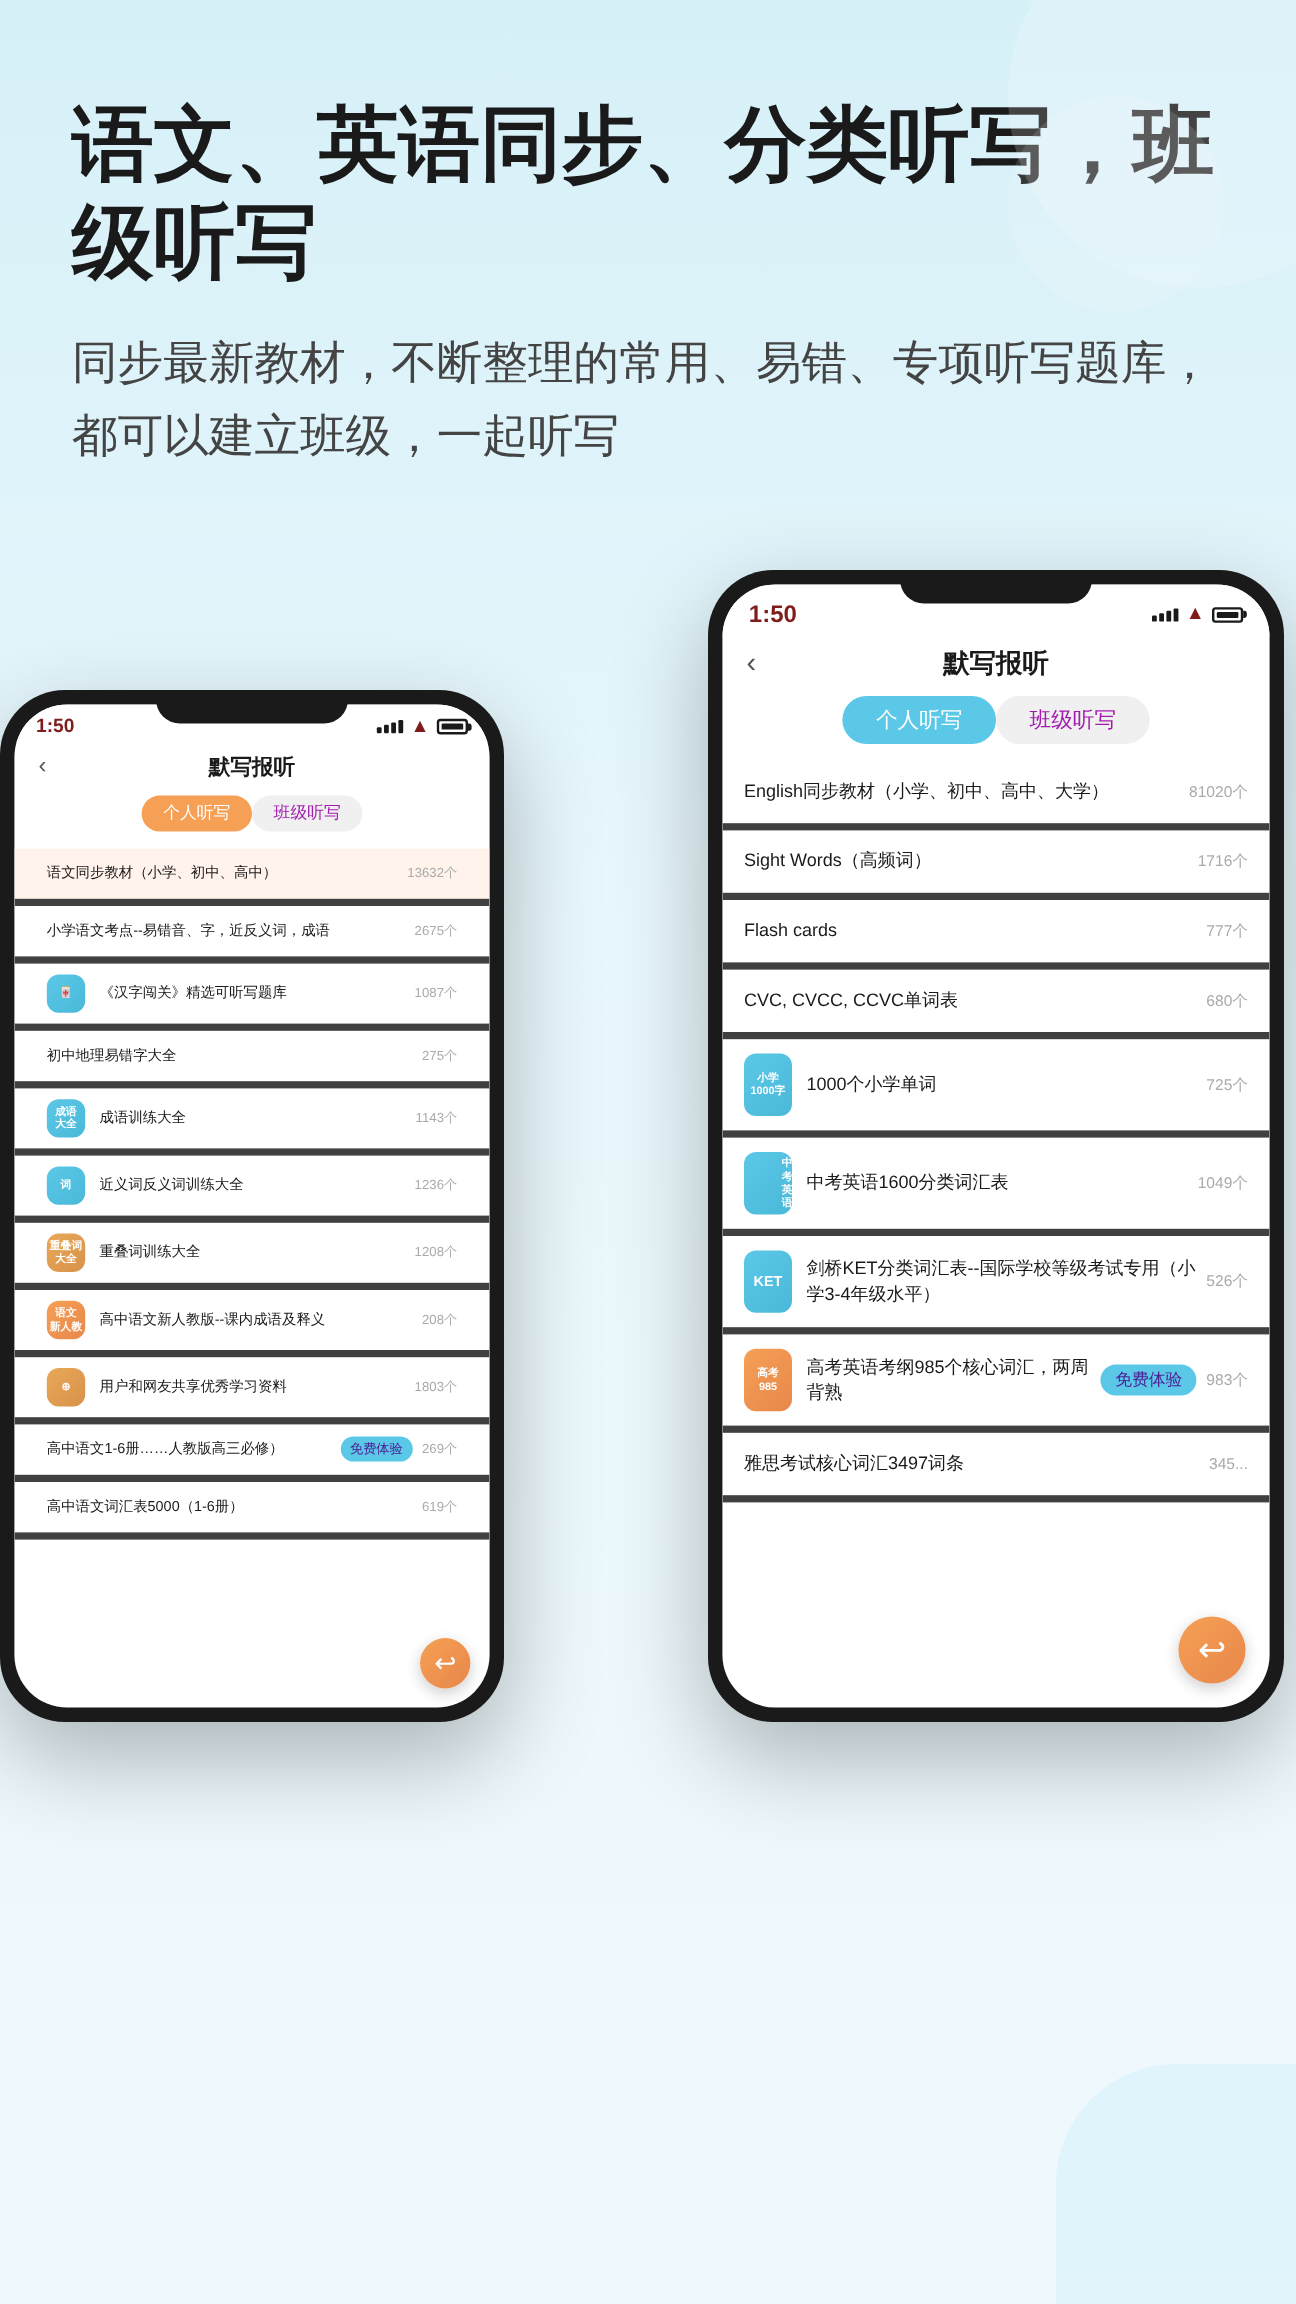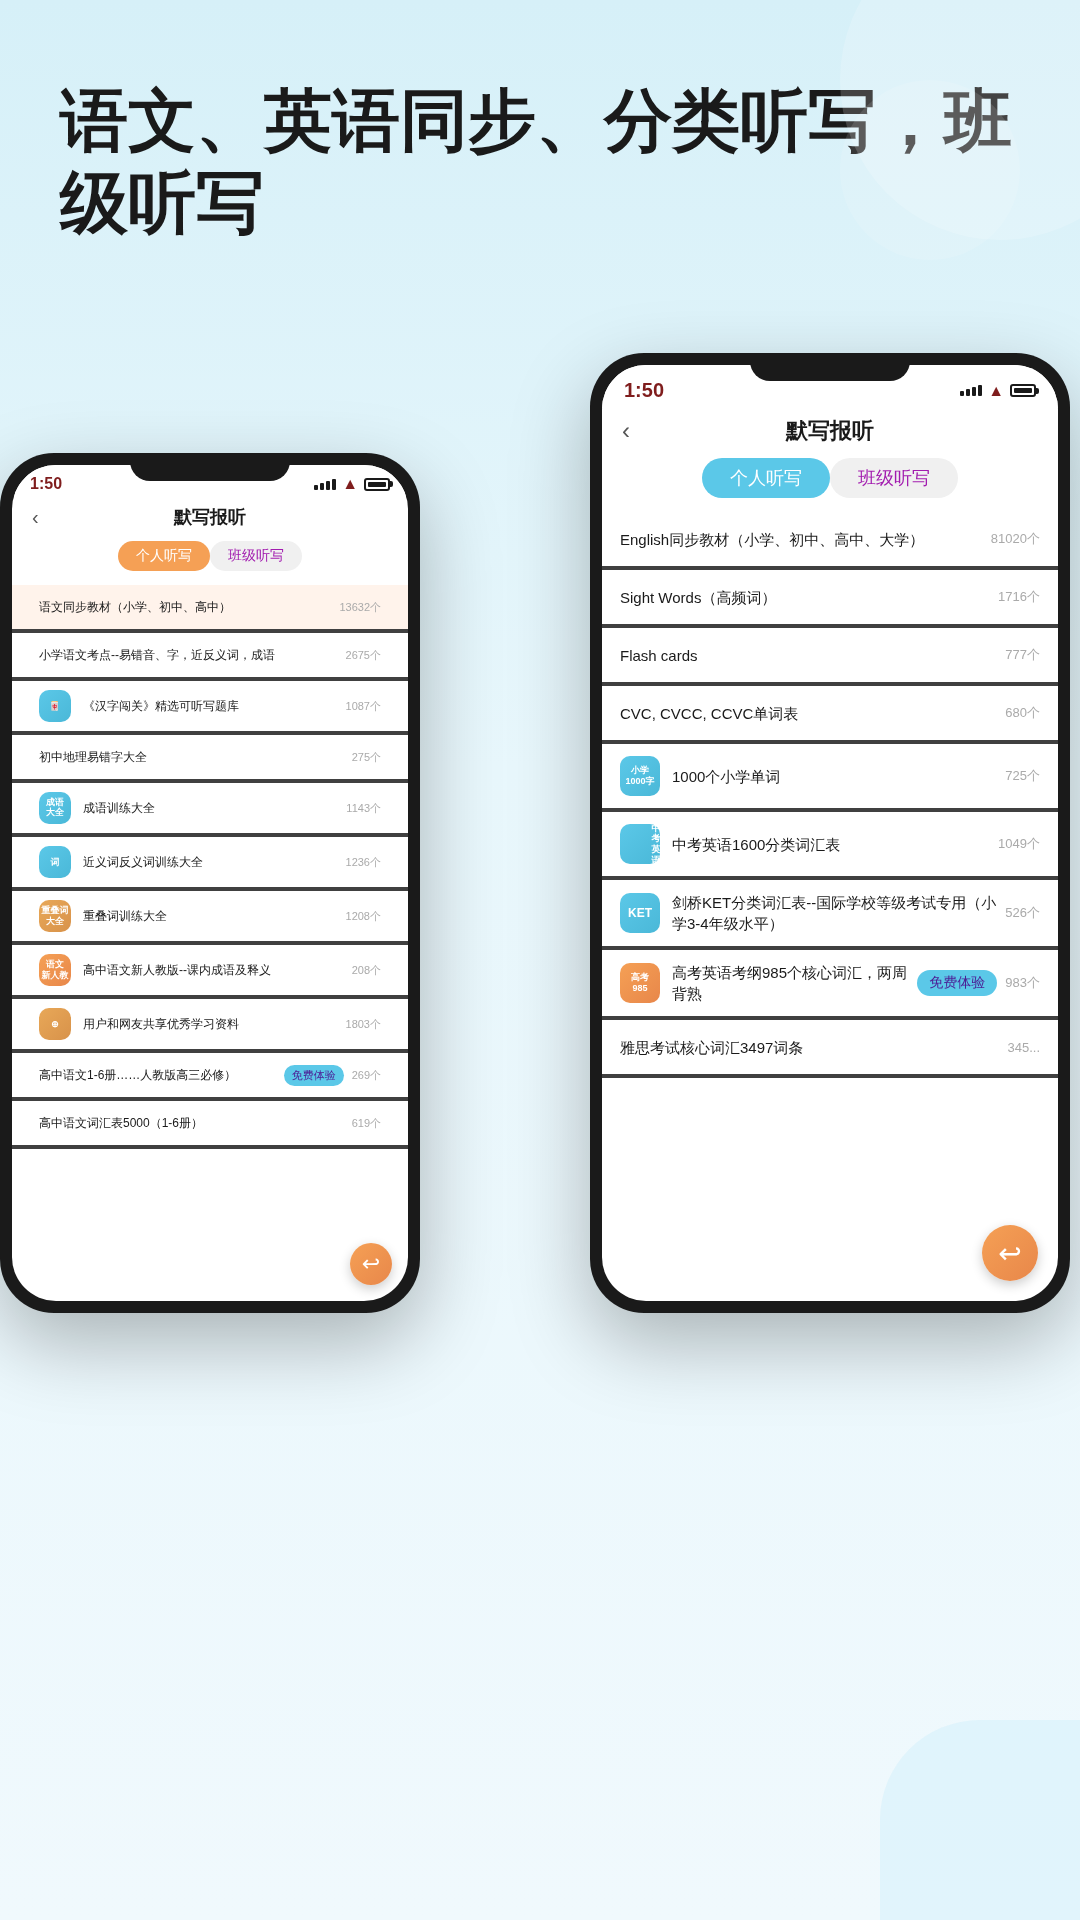--- a/index.html
+++ b/index.html
@@ -217,26 +217,26 @@
     .tab-btn.active-blue {
       background: #5bc8e8;
       color: #fff;
     }
 
     
     .list-item {
       display: flex;
       align-items: center;
       padding: 12px 18px;
-      border-bottom: 4px solid #404040;
+      border-bottom: 6px solid #404040;
       min-height: 58px;
     }
     .list-item-icon {
       width: 40px;
-      height: 40px;
+      height: 52px;
       border-radius: 10px;
       margin-right: 12px;
       display: flex;
       align-items: center;
       justify-content: center;
       font-size: 11px;
       font-weight: 700;
       color: #fff;
       flex-shrink: 0;
       text-align: center;
@@ -358,20 +358,21 @@
     }
   </style>
 </head>
 <body>
 
 <div class="bg-decor"></div>
 <div class="bg-decor2"></div>
 
 <div class="header-section">
   <h1 class="main-title">语文、英语同步、分类听写，班级听写</h1>
+  <p class="sub-title">同步最新教材，不断整理的常用、易错、专项听写题库，都可以建立班级，一起听写</p>
 </div>
 
 <div class="phones-container">
 
   <div class="phone-shell phone-left">
     <div class="phone-screen">
 
       <div class="status-bar">
         <span>1:50</span>
         <div class="status-icons">

